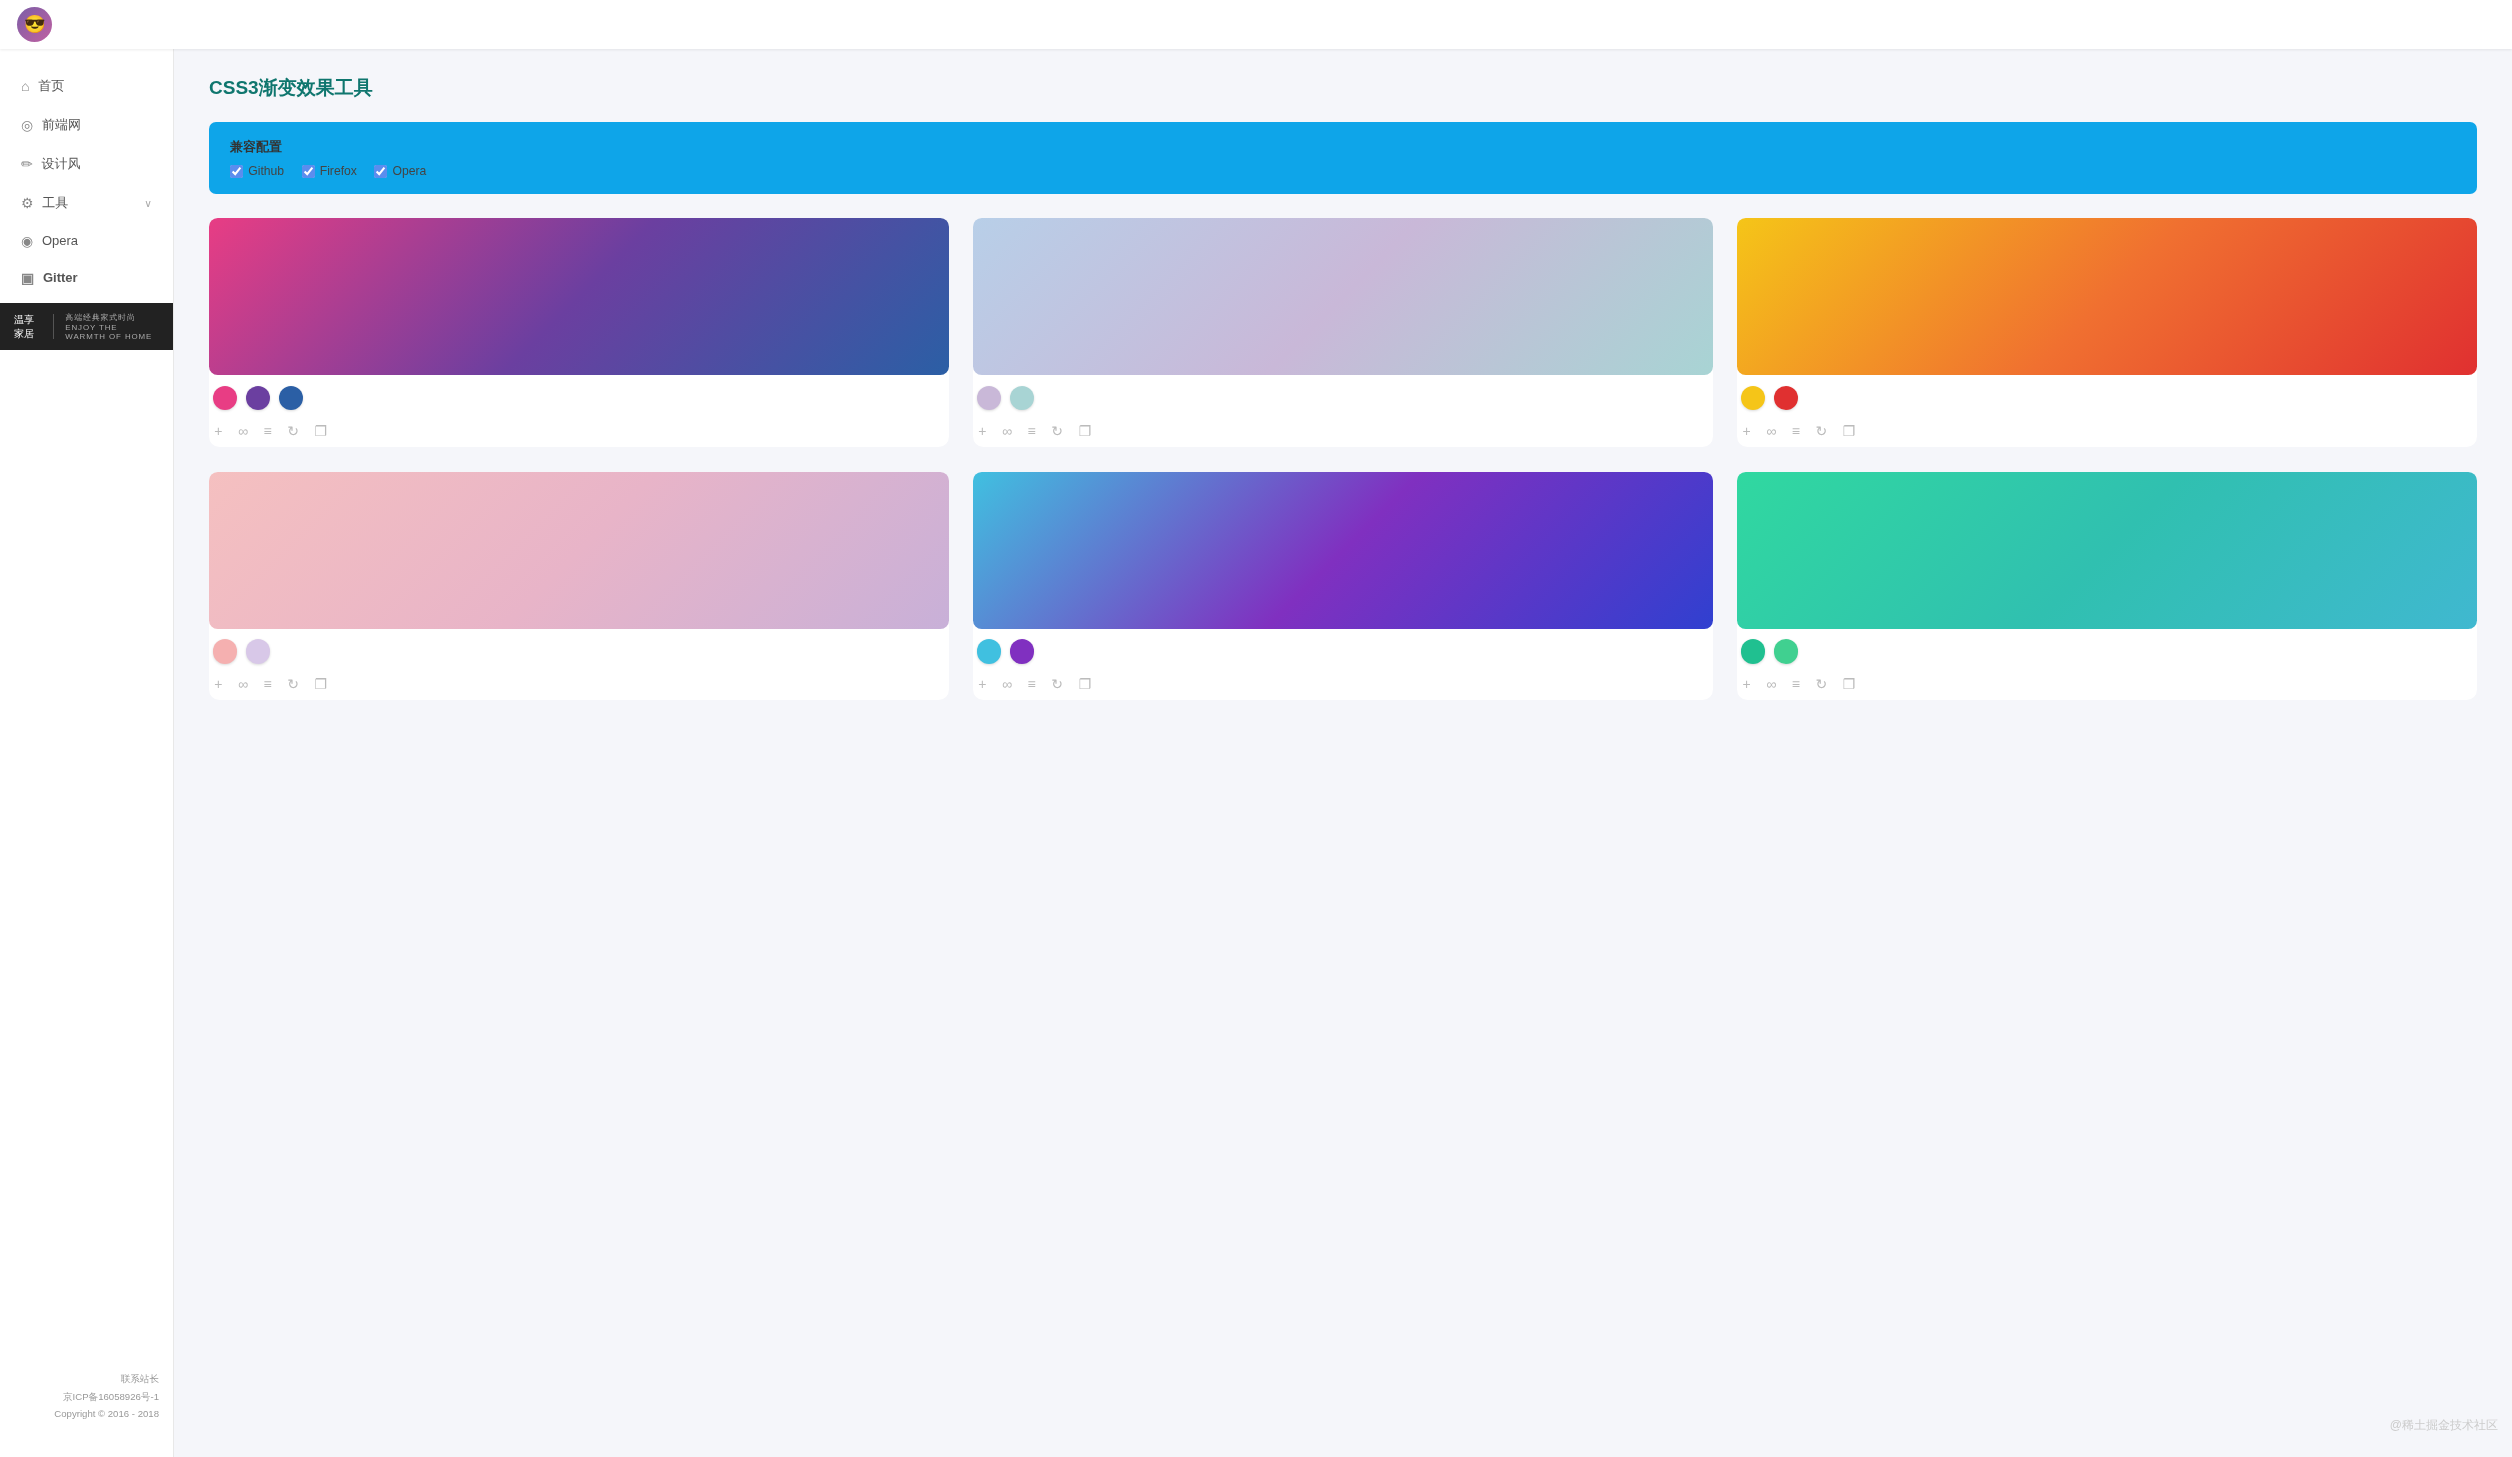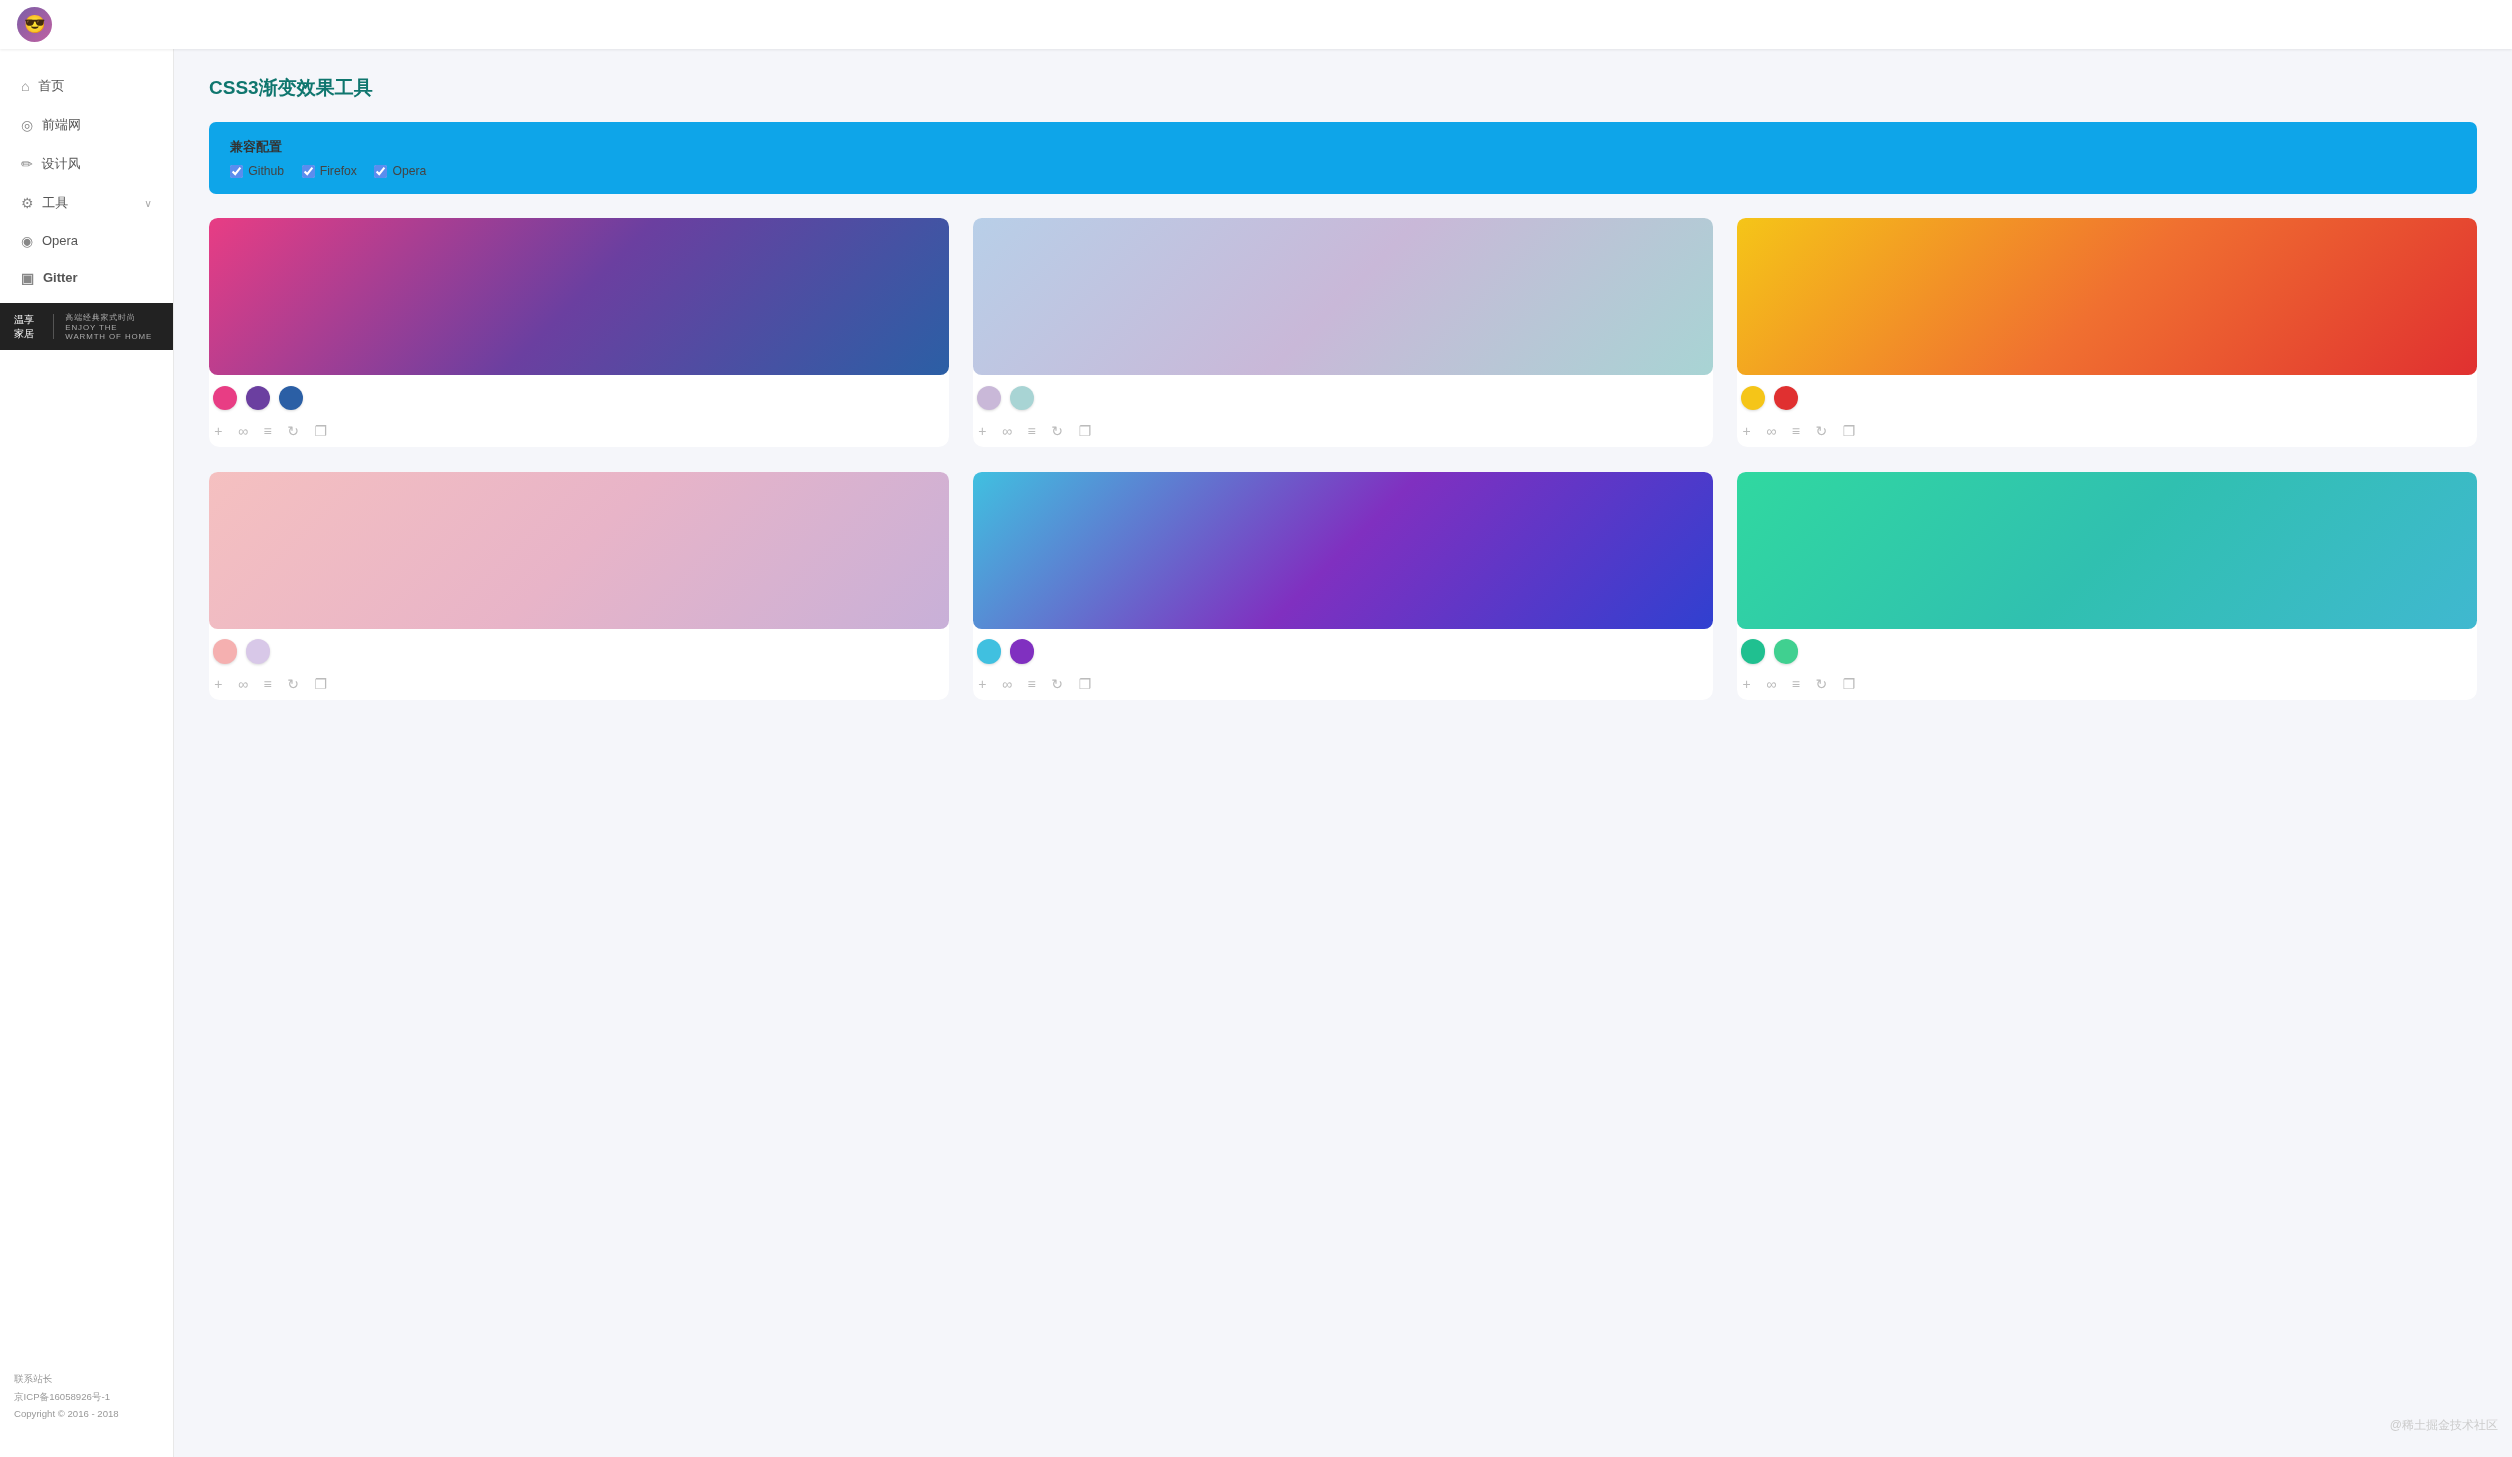--- a/index.html
+++ b/index.html
@@ -65,21 +65,21 @@
       gap: 8.7px;
       position: relative;
     }
     .sidebar-item .icon { font-size: 14px; color: #888; }
     .sidebar-item .arrow { margin-left: auto; font-size: 10.5px; color: #aaa; }
 
     .sidebar-item.bold-item { font-weight: 700; }
 
     .sidebar-footer {
       padding: 17.4px 14px;
-      text-align: left;
+      text-align: right;
       color: #999;
       font-size: 9.6px;
       line-height: 1.8;
     }
 
     
     .sidebar-banner {
       margin: 7px 0;
       background: #222;
       color: #fff;

